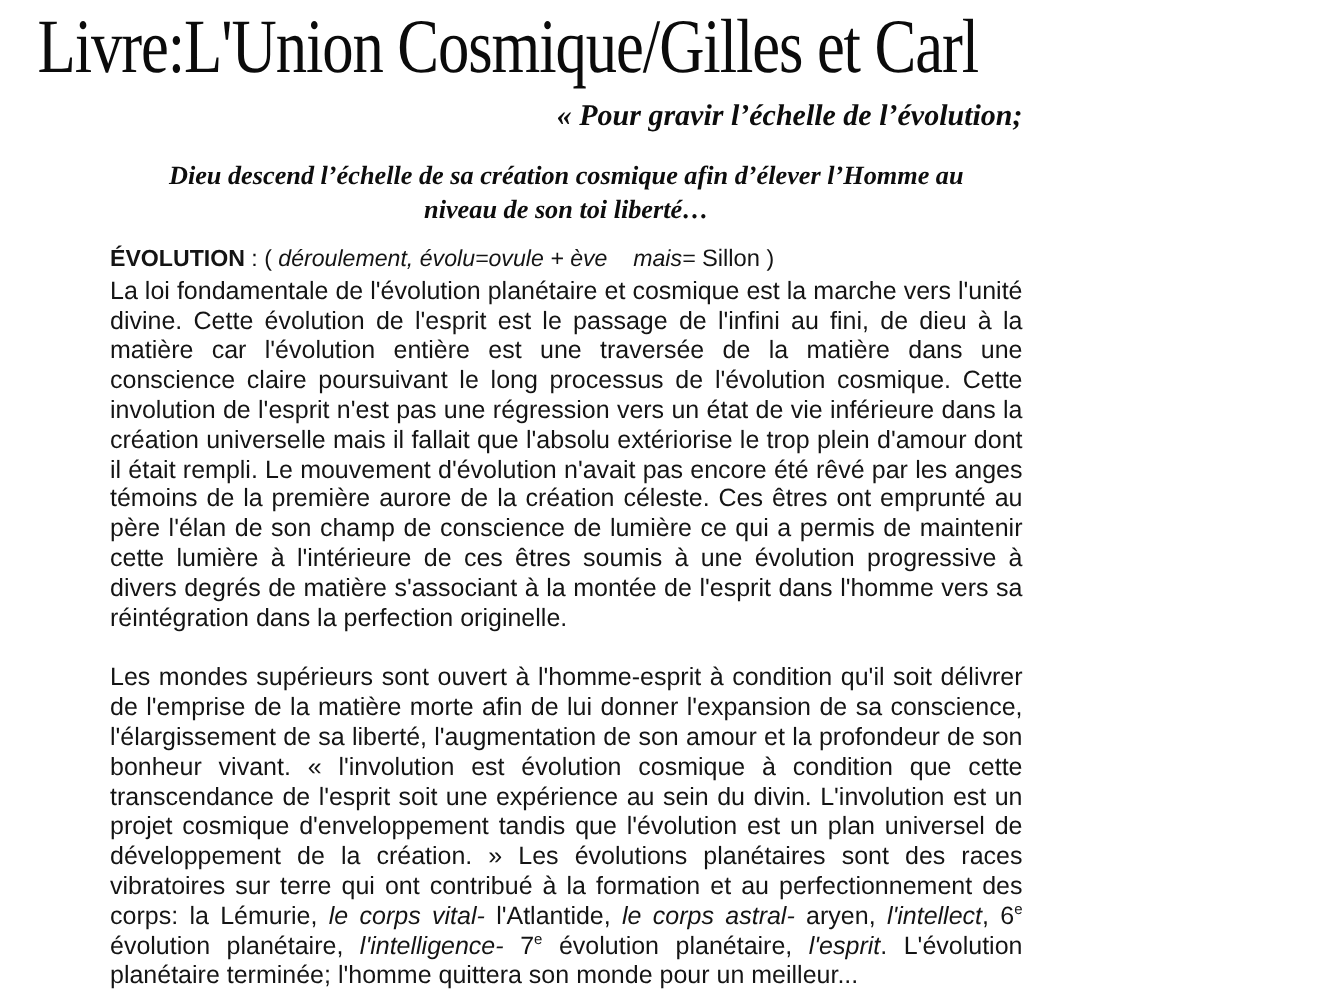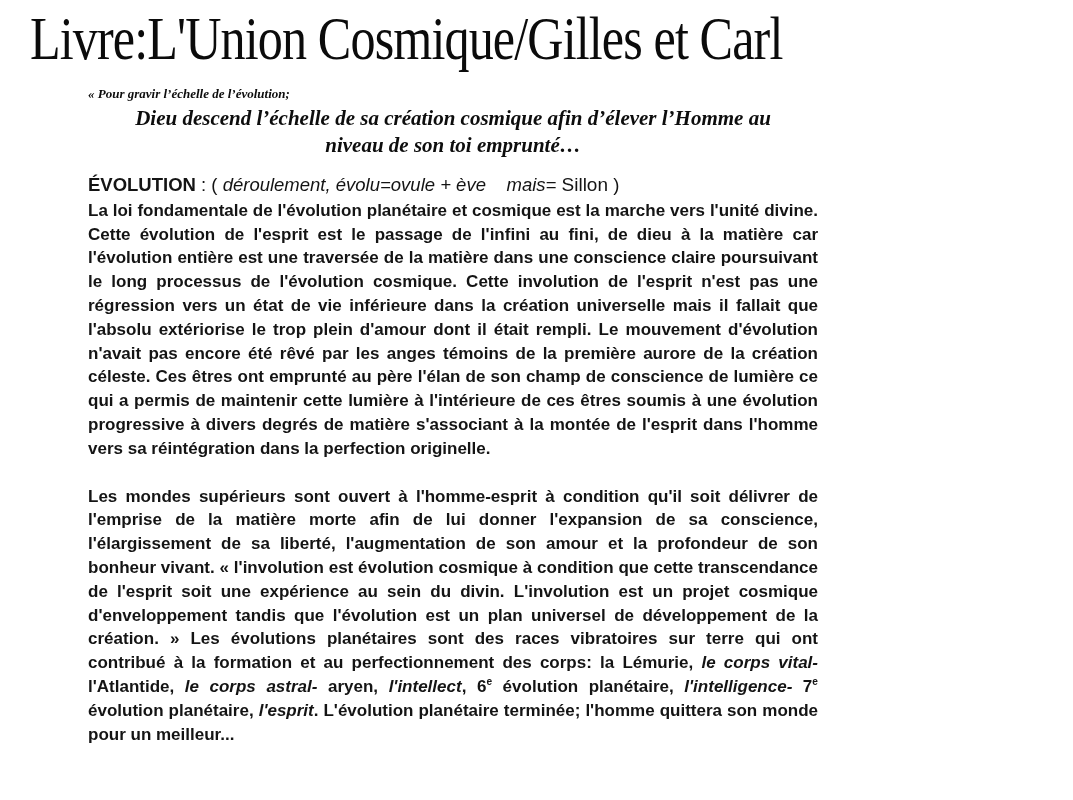--- a/index.html
+++ b/index.html
@@ -31,51 +31,51 @@
     transform: scale(0.88, 1.08);
     transform-origin: left top;
     color: #0b0b0b;
   }
   .content {
     margin-left: 88px;
     width: 730px;
   }
   .epigraph {
     margin-top: 16px;
-    text-align: left;
+    text-align: right;
     font-family: "Liberation Serif", serif;
     font-style: italic;
     font-weight: bold;
-    font-size: 13px;
+    font-size: 24px;
     line-height: 23px;
     color: #0d0d0d;
   }
   .subtitle {
+    margin-top: 22px;
     text-align: center;
     font-family: "Liberation Serif", serif;
     font-style: italic;
     font-weight: bold;
     font-size: 21px;
     line-height: 27px;
     color: #0d0d0d;
   }
   .definition {
     margin-top: 14px;
     font-size: 18.5px;
     line-height: 24px;
     color: #141414;
   }
   .definition .b { font-weight: bold; }
   .body-para {
     margin: 0 0 24px 0;
-    font-size: 17px;
+    font-size: 20px;
     line-height: 23.8px;
     text-align: justify;
     color: #141414;
-    font-weight: bold;
   }
   .body-para:first-of-type { margin-top: 2px; }
   .it { font-style: italic; text-align: right; }
   .b { font-weight: bold; text-align: center; }
   .small { font-size: 19px; }
   sup {
     font-size: 0.6em;
     line-height: 0;
     vertical-align: super;
   }
@@ -88,21 +88,21 @@
   <h1 class="doc-title">Livre:L'Union Cosmique/Gilles et Carl</h1>
 
   <div class="content">
 
     <div class="epigraph">
       <div>« Pour gravir l’échelle de l’évolution;</div>
     </div>
 
     <div class="subtitle">
       <div>Dieu descend l’échelle de sa création cosmique afin d’élever l’Homme au</div>
-      <div>niveau de son toi emprunté…</div>
+      <div>niveau de son toi liberté…</div>
     </div>
 
     <div class="definition"><span class="b">ÉVOLUTION</span><span> : ( </span><span class="it">déroulement, évolu=ovule + ève</span><span>&nbsp;&nbsp;&nbsp; </span><span class="it">mais=</span><span> </span><span class="small">Sillon</span><span> )</span></div>
 
     <p class="body-para">La loi fondamentale de l'évolution planétaire et cosmique est la marche vers l'unité divine. Cette évolution de l'esprit est le passage de l'infini au fini, de dieu à la matière car l'évolution entière est une traversée de la matière dans une conscience claire poursuivant le long processus de l'évolution cosmique. Cette involution de l'esprit n'est pas une régression vers un état de vie inférieure dans la création universelle mais il fallait que l'absolu extériorise le trop plein d'amour dont il était rempli. Le mouvement d'évolution n'avait pas encore été rêvé par les anges témoins de la première aurore de la création céleste. Ces êtres ont emprunté au père l'élan de son champ de conscience de lumière ce qui a permis de maintenir cette lumière à l'intérieure de ces êtres soumis à une évolution progressive à divers degrés de matière s'associant à la montée de l'esprit dans l'homme vers sa réintégration dans la perfection originelle.</p>
 
     <p class="body-para"><span>Les mondes supérieurs sont ouvert à l'homme-esprit à condition qu'il soit délivrer de l'emprise de la matière morte afin de lui donner l'expansion de sa conscience, l'élargissement de sa liberté, l'augmentation de son amour et la profondeur de son bonheur vivant. « l'involution est évolution cosmique à condition que cette transcendance de l'esprit soit une expérience au sein du divin. L'involution est un projet cosmique d'enveloppement tandis que l'évolution est un plan universel de développement de la création. » Les évolutions planétaires sont des races vibratoires sur terre qui ont contribué à la formation et au perfectionnement des corps: la Lémurie, </span><span class="it">le corps vital-</span><span> l'Atlantide, </span><span class="it">le corps astral-</span><span> aryen, </span><span class="it">l'intellect</span><span>, 6</span><sup>e</sup><span> évolution planétaire, </span><span class="it">l'intelligence-</span><span> 7</span><sup>e</sup><span> évolution planétaire, </span><span class="it">l'esprit</span><span>. L'évolution planétaire terminée; l'homme quittera son monde pour un meilleur...</span></p>
 
   </div>
 </div>

